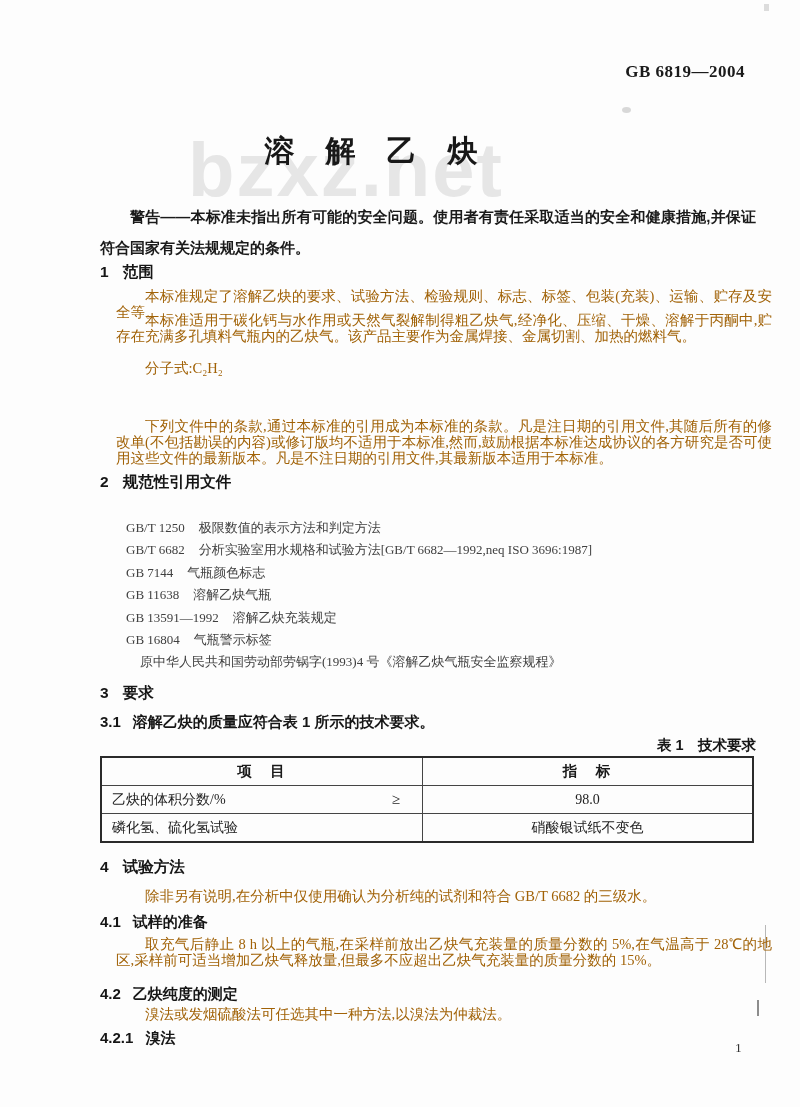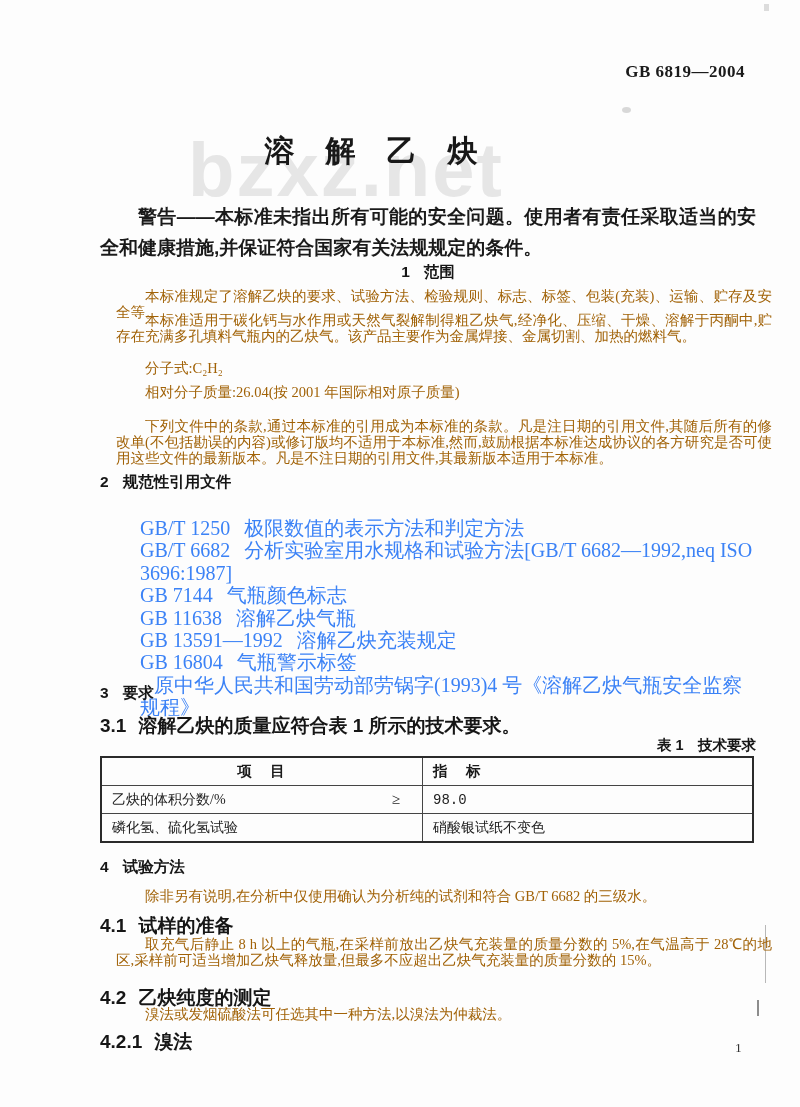--- a/index.html
+++ b/index.html
@@ -42,38 +42,38 @@
   .blk{position:absolute; left:0; width:656px;}
   .para{
     font-size:14.5px; line-height:16px;
     text-align:justify; text-indent:2em;
     color:#a16207;
     margin-left:16px;
   }
   .warning{
     top:201px;
     font-family:"Liberation Sans", sans-serif;
-    font-weight:bold; font-size:19px; line-height:31px;
+    font-weight:bold; font-size:15px; line-height:31px;
     text-align:justify; text-indent:2em; color:#1a1a1a;
   }
   .sec-h{
     font-family:"Liberation Sans", sans-serif;
     font-weight:bold; font-size:15.5px; color:#161616;
     white-space:nowrap;
   }
   .sec-h .num{margin-right:14px;}
   .clause{
     font-family:"Liberation Sans", sans-serif;
-    font-weight:bold; font-size:19px; color:#161616;
+    font-weight:bold; font-size:15px; color:#161616;
     white-space:nowrap;
   }
   .clause .num{margin-right:12px;}
   .ref-line{
-    font-size:20px; line-height:22.4px;
-    padding-left:2em; color:#3b82f6;
+    font-size:13px; line-height:22.4px;
+    padding-left:2em; color:#404040;
   }
   .ref-title:not(:empty){margin-left:14px;}
   .tbl-caption{
     top:736px; text-align:right;
     font-family:"Liberation Sans", sans-serif;
     font-weight:bold; font-size:14.5px; color:#161616;
   }
   table.t1{
     position:absolute; top:756px; left:0;
     width:654px; border-collapse:collapse;
@@ -84,21 +84,21 @@
     height:27px; font-size:14px; color:#222;
     padding:0 10px;
   }
   table.t1 td.hdr{
     text-align:center;
     font-family:"Liberation Sans", sans-serif;
     font-weight:bold; font-size:14.5px; color:#1a1a1a;
     letter-spacing:2px;
   }
   table.t1 td.c-item{width:300px;}
-  table.t1 td.c-spec{text-align:left;font-family:Liberation Mono, monospace;}
+  table.t1 td.c-spec{text-align:center;}
   .item-cell{display:flex; justify-content:space-between; align-items:center;}
   .rel{margin-right:12px; font-size:15px;}
   .page-num{
     position:absolute; top:1040px; left:735px;
     font-size:13.5px; color:#333;
   }
   .artifact{position:absolute; z-index:0;}
   .art-vline1{left:765px; top:925px; width:1px; height:58px; background:#b8b8b8;}
   .art-vline2{left:757px; top:1000px; width:2px; height:16px; background:#8d8d8d;}
   .art-smudge{left:622px; top:107px; width:9px; height:6px; border-radius:50%; background:#d8d8d8;}
@@ -117,27 +117,26 @@
   <div class="std-code">GB 6819—2004</div>
 
   <div class="watermark">bzxz.net</div>
 
   <div class="doc-title">溶解乙炔</div>
 
   <div class="content">
 
     <div class="blk warning">警告——本标准未指出所有可能的安全问题。使用者有责任采取适当的安全和健康措施,并保证符合国家有关法规规定的条件。</div>
 
-    <div class="blk sec-h" style="top:262px;text-align:center;">
+    <div class="blk sec-h" style="top:262px;">
       <span class="num">1</span><span>范围</span>
     </div>
     <div class="blk para" style="top:288px;">本标准规定了溶解乙炔的要求、试验方法、检验规则、标志、标签、包装(充装)、运输、贮存及安全等。</div>
     <div class="blk para" style="top:360px;">分子式:C₂H₂</div>
     <div class="blk para" style="top:312px;">本标准适用于碳化钙与水作用或天然气裂解制得粗乙炔气,经净化、压缩、干燥、溶解于丙酮中,贮存在充满多孔填料气瓶内的乙炔气。该产品主要作为金属焊接、金属切割、加热的燃料气。</div>
-    <div class="blk para" style="top:384px;">相对分子质量:26.04(按 2001 年国际相对原子质量)</div>
 
     <div class="blk sec-h" style="top:436px;margin-top:36px;">
       <span class="num">2</span><span>规范性引用文件</span>
     </div>
     <div class="blk para" style="top:418px;">下列文件中的条款,通过本标准的引用成为本标准的条款。凡是注日期的引用文件,其随后所有的修改单(不包括勘误的内容)或修订版均不适用于本标准,然而,鼓励根据本标准达成协议的各方研究是否可使用这些文件的最新版本。凡是不注日期的引用文件,其最新版本适用于本标准。</div>
 
     <div class="blk" style="top:517px;">
       <div class="ref-line">
         <span class="ref-code">GB/T 1250</span><span class="ref-title">极限数值的表示方法和判定方法</span>
       </div>

